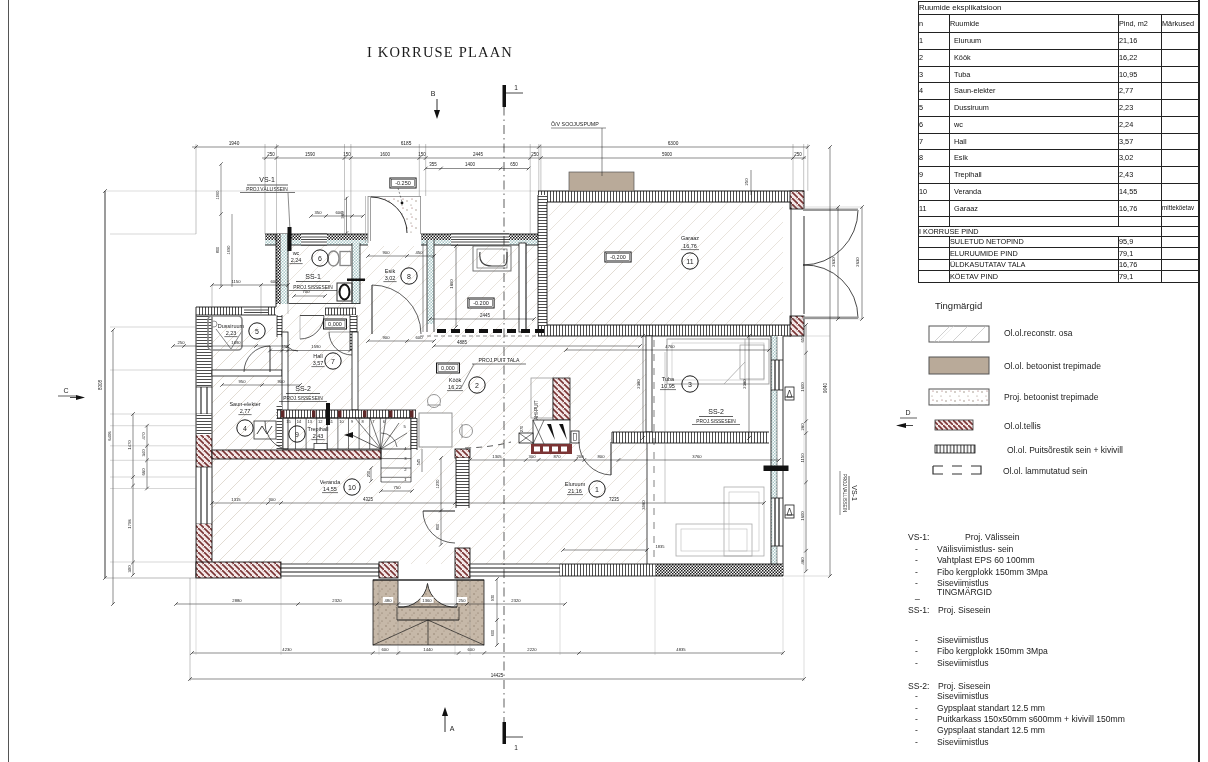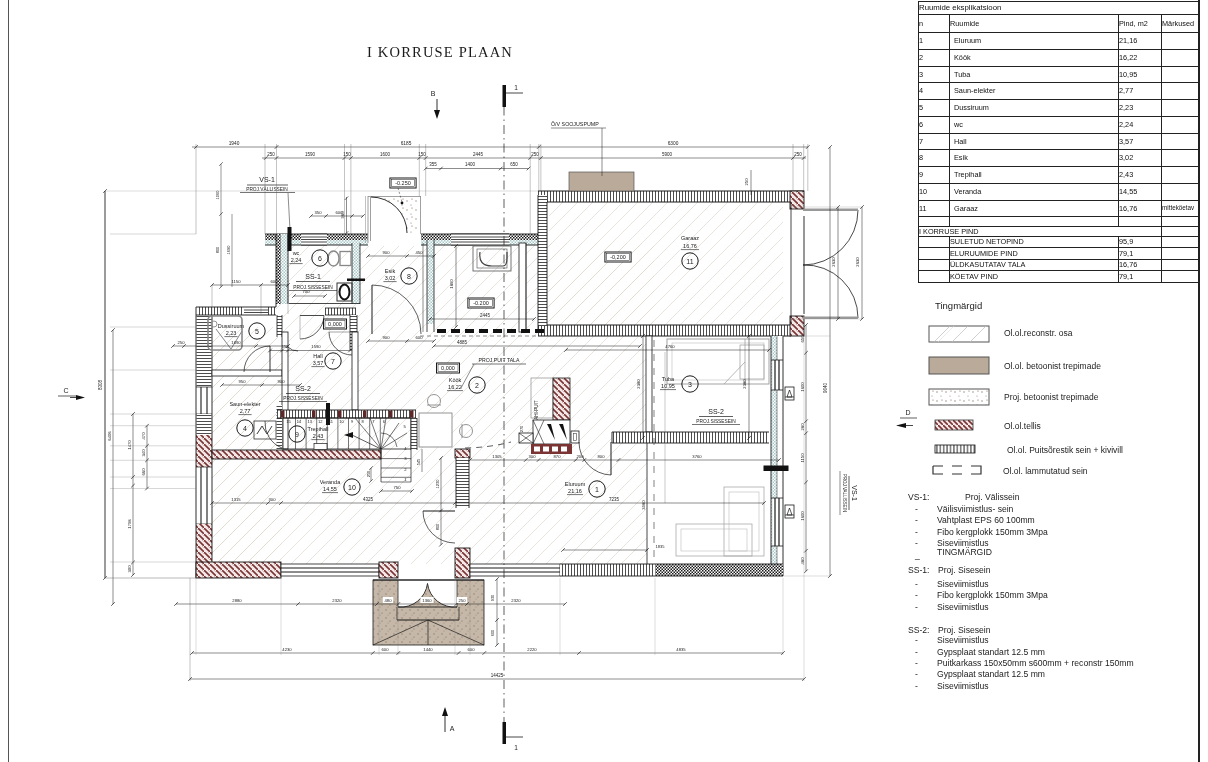--- a/index.html
+++ b/index.html
@@ -928,21 +928,21 @@
           <rect width="5" height="5" fill="#f3e6e6"></rect>
           <path d="M-1,-1 L6,6" stroke="#7b3434" stroke-width="1.6"></path>
         </pattern>
 <pattern id="ltick" width="3.4" height="8" patternUnits="userSpaceOnUse">
           <rect width="3.4" height="8" fill="white"></rect>
           <line x1="1.7" y1="0" x2="1.7" y2="8" stroke="#111" stroke-width="0.9"></line>
         </pattern>
 </defs>
 </svg>
 
-<div style="position:absolute;left:908px;top:492px;width:300px;font-size:8.6px;color:#222">
+<div style="position:absolute;left:908px;top:532px;width:300px;font-size:8.6px;color:#222">
 <div style="margin-bottom:2px"><span style="display:inline-block;width:30px">VS-1:</span><span style="margin-left:27px">Proj. Välissein</span></div>
 <div class="bl">
         <span class="dash">-</span>
         <span>Väilisviimistlus- sein</span>
       </div>
       <div class="bl">
         <span class="dash">-</span>
         <span>Vahtplast EPS 60 100mm</span>
       </div>
       <div class="bl">
@@ -950,21 +950,21 @@
         <span>Fibo kergplokk 150mm 3Mpa</span>
       </div>
       <div class="bl">
         <span class="dash">-</span>
         <span>Siseviimistlus</span>
       </div>
 <div class="bl">
         <span class="dash">_</span>
         <span style="margin-top:-3px">TINGMÄRGID</span>
       </div>
-<div style="margin-top:4px;margin-bottom:4px"><span style="display:inline-block;width:30px">SS-1:</span><span>Proj. Sisesein</span></div>
+<div style="margin-top:4px;margin-bottom:20px"><span style="display:inline-block;width:30px">SS-1:</span><span>Proj. Sisesein</span></div>
 <div class="bl">
         <span class="dash">-</span>
         <span>Siseviimistlus</span>
       </div>
       <div class="bl">
         <span class="dash">-</span>
         <span>Fibo kergplokk 150mm 3Mpa</span>
       </div>
       <div class="bl">
         <span class="dash">-</span>
@@ -974,21 +974,21 @@
 <div class="bl">
         <span class="dash">-</span>
         <span>Siseviimistlus</span>
       </div>
       <div class="bl">
         <span class="dash">-</span>
         <span>Gypsplaat standart 12.5 mm</span>
       </div>
       <div class="bl">
         <span class="dash">-</span>
-        <span>Puitkarkass 150x50mm s600mm + reconstr 150mm</span>
+        <span>Puitkarkass 150x50mm s600mm + kivivill 150mm</span>
       </div>
       <div class="bl">
         <span class="dash">-</span>
         <span>Gypsplaat standart 12.5 mm</span>
       </div>
       <div class="bl">
         <span class="dash">-</span>
         <span>Siseviimistlus</span>
       </div>
 </div>

